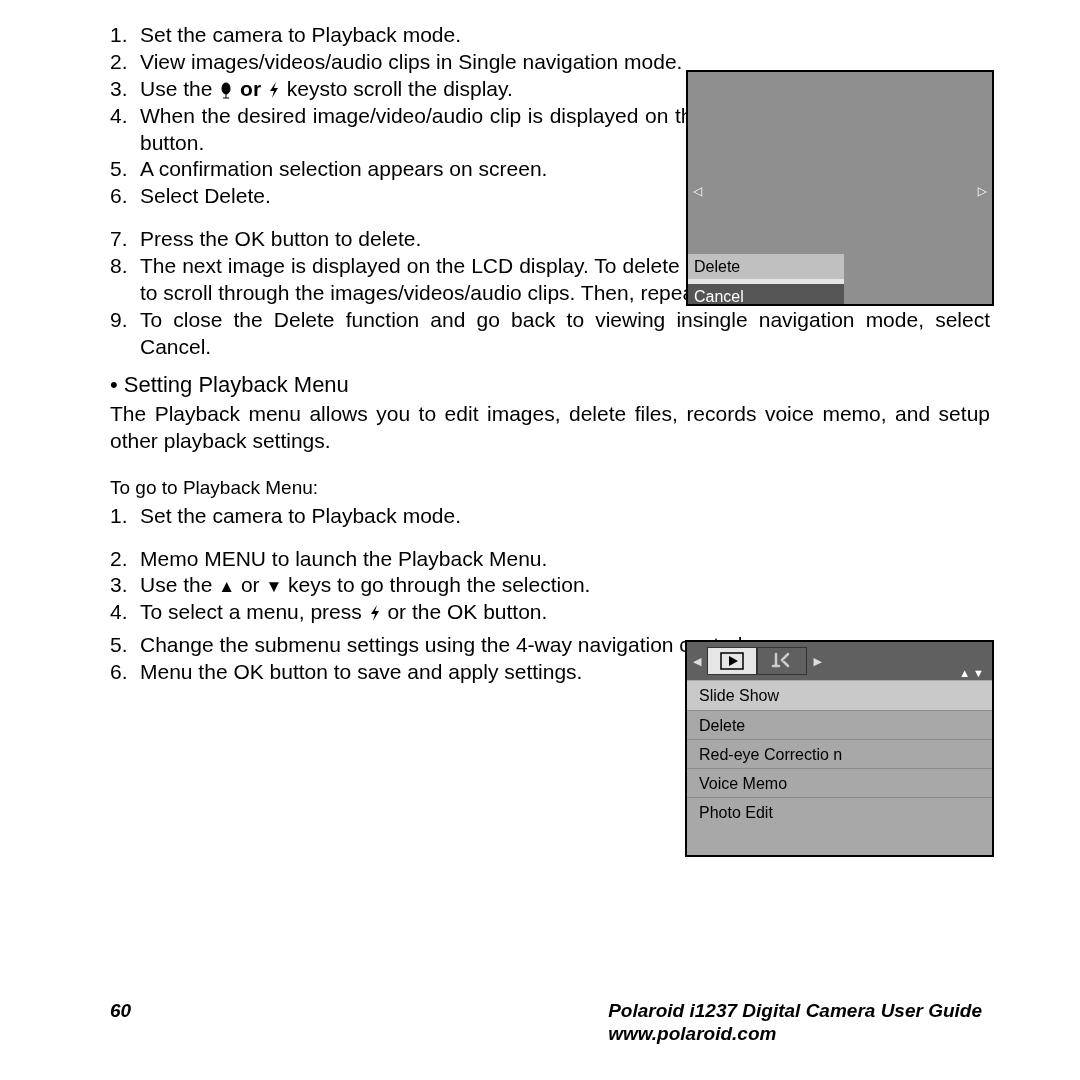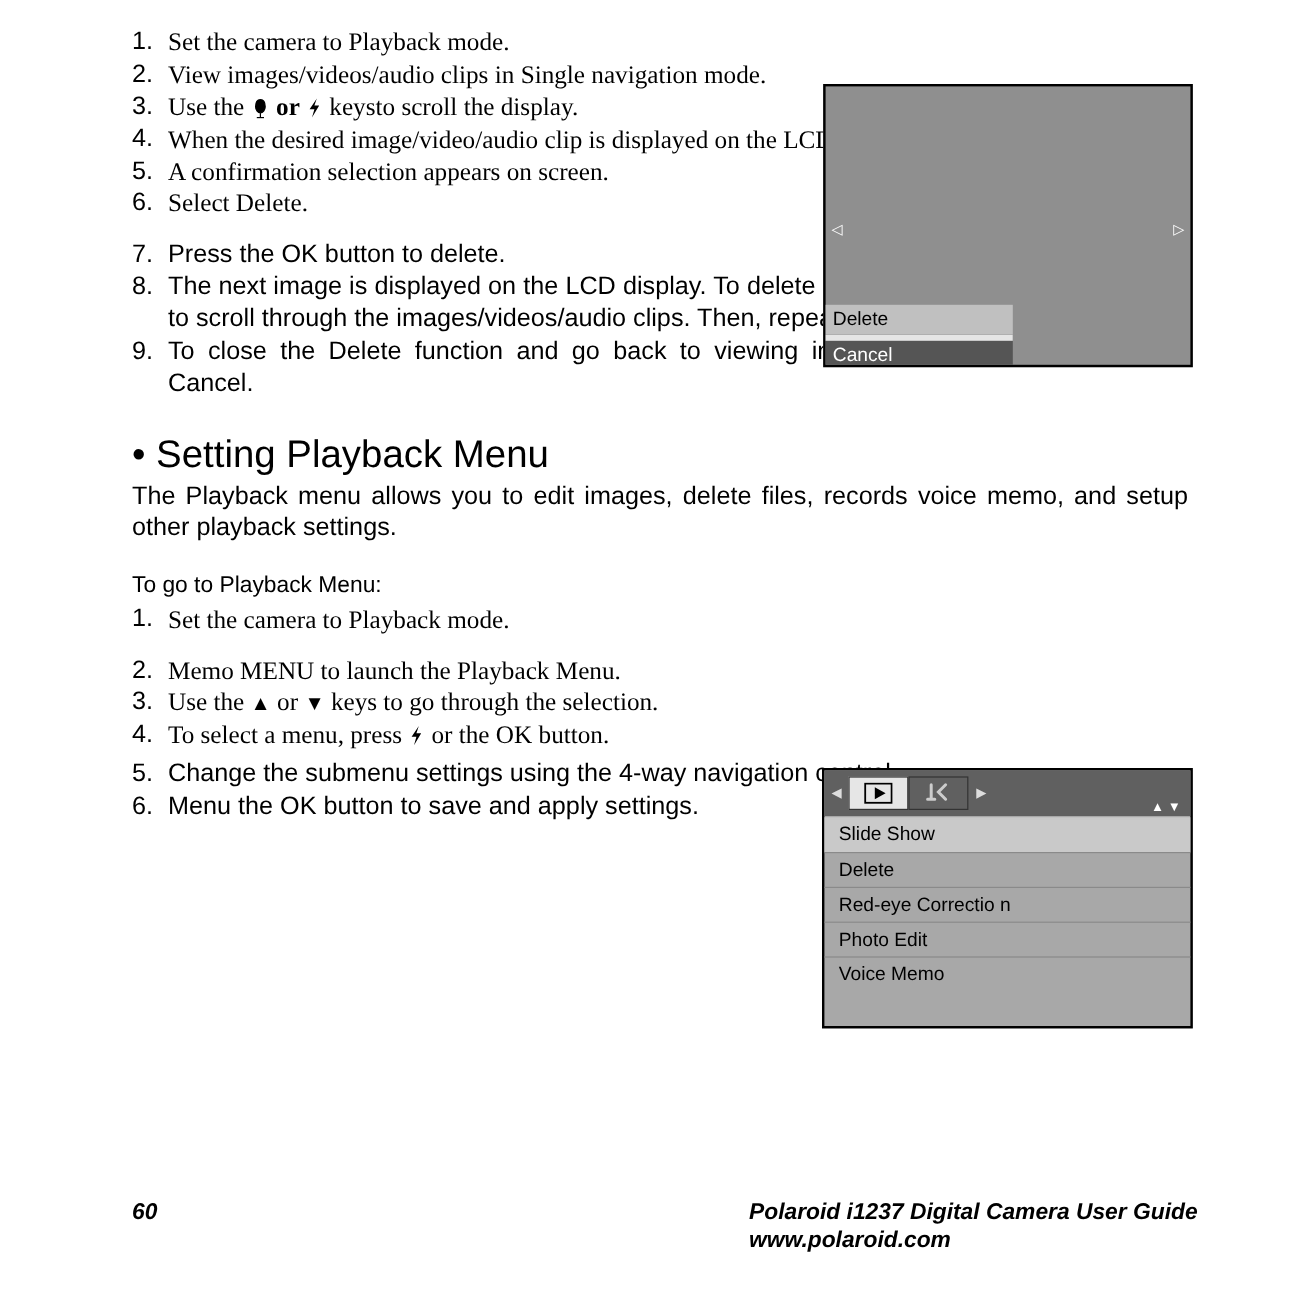--- a/index.html
+++ b/index.html
@@ -11,29 +11,29 @@
     font-size: 21px;
     color: #000;
     position: relative;
     padding: 22px 90px 0 110px;
     line-height: 1.28;
   }
   ol.steps { list-style: none; }
   ol.steps > li { display: flex; text-align: justify; }
   ol.steps > li .num { flex: 0 0 30px; }
   ol.steps > li .body { flex: 1; }
-  .narrow { width: 420px; font-family: Liberation Serif, serif; }
+  .narrow { width: 420px; }
   .wide { width: 100%; }
   .gap { height: 6px; }
   .gap2 { height: 16px; }
-  .sec-title { font-size: 32px; margin-top: 24px; margin-bottom: 2px; }
+  .sec-title { font-size: 22px; margin-top: 10px; margin-bottom: 2px; }
   .sec-desc { text-align: justify; }
   .sub-title { font-size: 19px; margin-top: 22px; margin-bottom: 2px; }
   .foot {
-    position: absolute; bottom: 34px; left: 110px; right: 82px;
+    position: absolute; bottom: 34px; left: 110px; right: 98px;
     display: flex; justify-content: space-between; font-size: 19px;
   }
   .foot .page { font-style: italic; font-weight: bold; }
   .foot .guide { text-align: left; font-style: italic; font-weight: bold; line-height: 1.25; }
 
   
   .lcd1 {
     position: absolute; top: 70px; right: 86px;
     width: 308px; height: 236px; background: #8f8f8f;
     border: 2px solid #000;
@@ -186,22 +186,22 @@
           <path d="M6 2 L6 14 M3 14 L9 14 M18 2 L12 8 L18 14" stroke="#ccc" stroke-width="2.5" fill="none" stroke-linecap="round"></path>
         </svg>
     </div>
     <span class="tri">▶</span>
     <span class="ud">▲ ▼</span>
   </div>
   <div class="menu" id="menu2">
       <div class="item first">Slide Show</div>
       <div class="item">Delete</div>
       <div class="item">Red-eye Correctio n</div>
+      <div class="item">Voice Memo</div>
       <div class="item">Photo Edit</div>
-      <div class="item">Voice Memo</div>
     </div>
 </div>
 
 <div class="foot">
   <span class="page">60</span>
   <span class="guide">
     <span>Polaroid i1237 Digital Camera User Guide</span><br>
     <span>www.polaroid.com</span>
   </span>
 </div>

